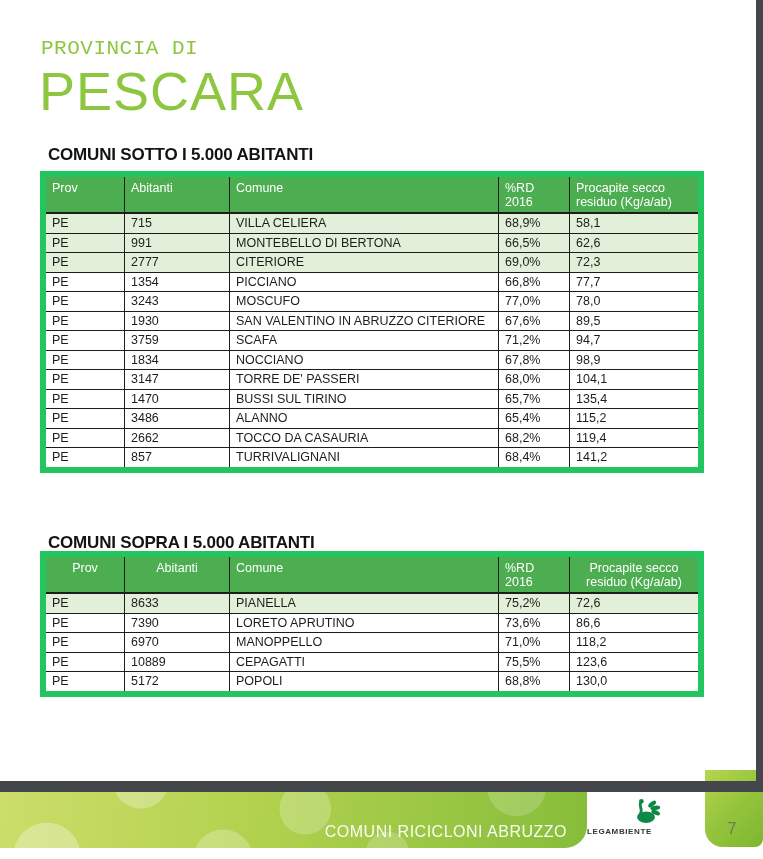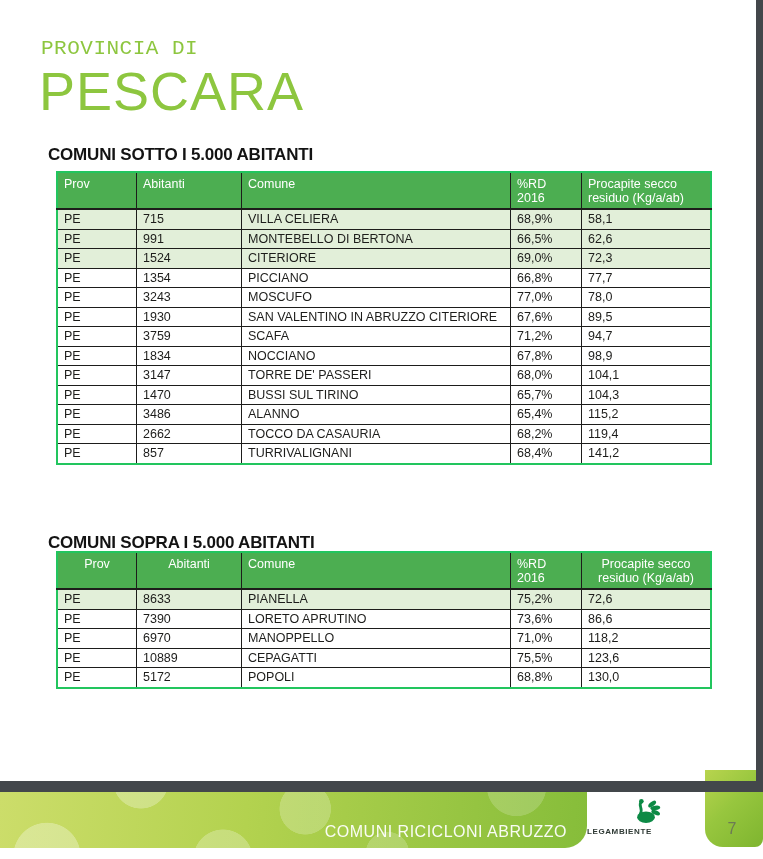--- a/index.html
+++ b/index.html
@@ -20,23 +20,23 @@
   }
   .section-title {
     position:absolute; left:48px;
     font-size:17px; font-weight:700; color:#131313; letter-spacing:-.2px;
   }
   #section1-title { top:131px; }
   #section2-title { top:519px; }
 
   
   table.muni {
-    position:absolute; left:56px; width:588px;
+    position:absolute; left:40px; width:588px;
     border-collapse:collapse; table-layout:fixed;
-    border:2px solid #22c55e;
+    border:6px solid #22c55e;
   }
   #table1 { top:171px; }
   #table2 { top:551px; }
   .muni th, .muni td { border:1px solid #1d1d1b; overflow:hidden; }
   .muni th {
     background:#4cae51; color:#ffffff; font-weight:400;
     font-size:12.5px; line-height:14px; text-align:left;
     vertical-align:top; padding:4px 6px 3px 6px;
     border-bottom:2px solid #1d1d1b;
   }
@@ -121,21 +121,21 @@
       </tr>
       <tr class="highlight">
         <td>PE</td>
         <td>991</td>
         <td>MONTEBELLO DI BERTONA</td>
         <td>66,5%</td>
         <td>62,6</td>
       </tr>
       <tr class="highlight">
         <td>PE</td>
-        <td>1524</td>
+        <td>2777</td>
         <td>CITERIORE</td>
         <td>69,0%</td>
         <td>72,3</td>
       </tr>
       <tr>
         <td>PE</td>
         <td>1354</td>
         <td>PICCIANO</td>
         <td>66,8%</td>
         <td>77,7</td>
@@ -173,21 +173,21 @@
         <td>3147</td>
         <td>TORRE DE' PASSERI</td>
         <td>68,0%</td>
         <td>104,1</td>
       </tr>
       <tr>
         <td>PE</td>
         <td>1470</td>
         <td>BUSSI SUL TIRINO</td>
         <td>65,7%</td>
-        <td>104,3</td>
+        <td>135,4</td>
       </tr>
       <tr>
         <td>PE</td>
         <td>3486</td>
         <td>ALANNO</td>
         <td>65,4%</td>
         <td>115,2</td>
       </tr>
       <tr>
         <td>PE</td>

